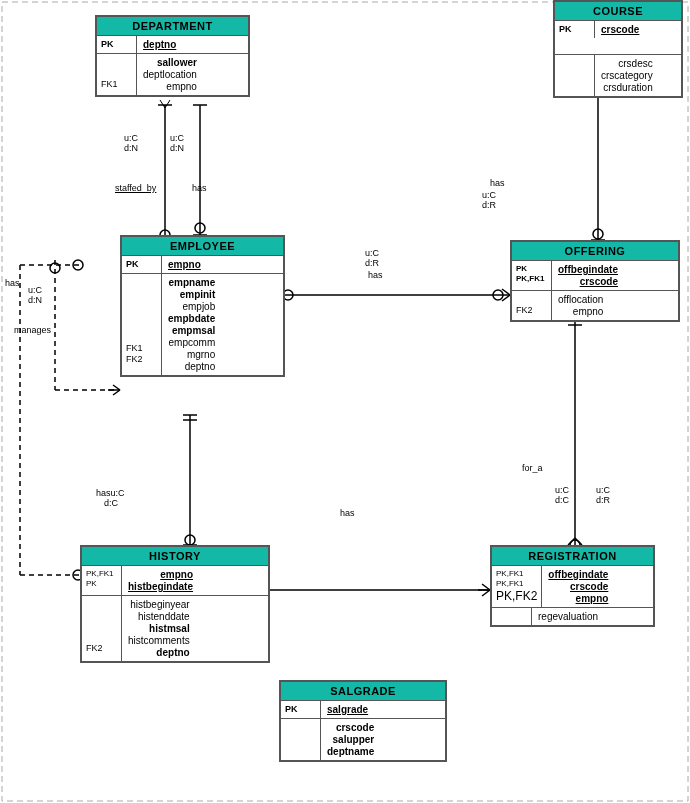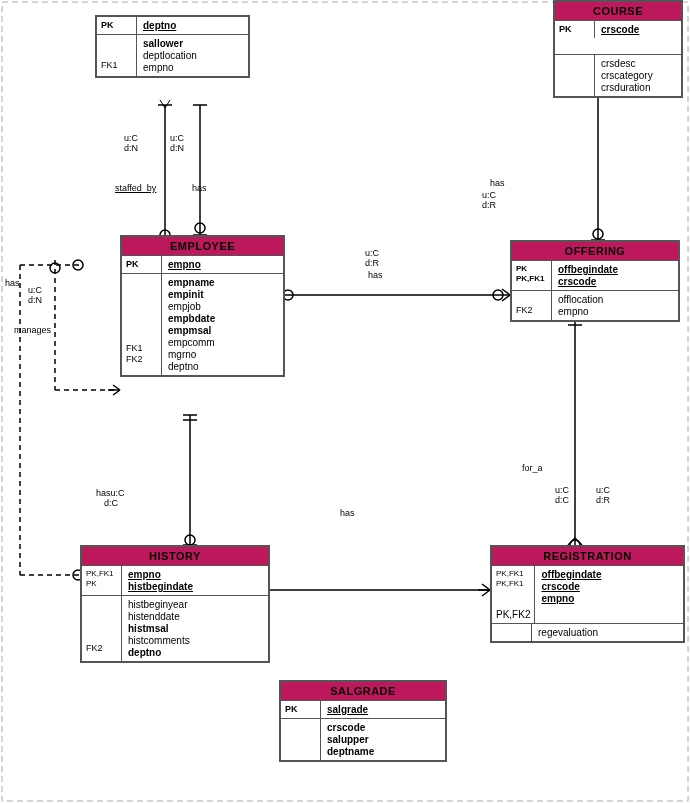--- a/index.html
+++ b/index.html
@@ -18,21 +18,21 @@
       height: 803px;
     }
     
     .entity {
       position: absolute;
       border: 2px solid #555;
       background: #fff;
       font-size: 10px;
     }
     .entity-header {
-      background: #be185d;
+      background: #14b8a6;
       text-align: center;
       font-weight: bold;
       font-size: 11px;
       padding: 3px 6px;
       border-bottom: 1px solid #555;
       letter-spacing: 0.5px;
     }
     .entity-body {
       display: flex;
     }
@@ -46,20 +46,21 @@
       gap: 1px;
     }
     .entity-pk-col span {
       white-space: nowrap;
     }
     .entity-attr-col {
       padding: 3px 6px;
       display: flex;
       flex-direction: column;
       gap: 1px;
+      align-items: flex-end;
     }
     .entity-attr-col span {
       white-space: nowrap;
     }
     .pk-label {
       font-weight: bold;
       font-size: 9px;
     }
     .attr-underline {
       text-decoration: underline;
@@ -184,20 +185,21 @@
         </div>
       <div class="entity-attr-col">
         <span>crsdesc</span>
         <span>crscategory</span>
         <span>crsduration</span>
       </div>
     </div>
   </div>
 
   <div class="entity" style="left:95px; top:15px; width:155px;">
+    <div class="entity-header">DEPARTMENT</div>
     <div class="entity-body">
       <div class="entity-pk-col">
         <span class="pk-label">PK</span>
       </div>
       <div class="entity-attr-col">
         <span class="attr-underline">deptno</span>
       </div>
     </div>
     <div style="border-top:1px solid #555; display:flex;">
       <div class="entity-pk-col">
@@ -294,27 +296,27 @@
       <div class="entity-attr-col">
         <span>histbeginyear</span>
         <span>histenddate</span>
         <span class="attr-bold">histmsal</span>
         <span>histcomments</span>
         <span class="attr-bold">deptno</span>
       </div>
     </div>
   </div>
 
-  <div class="entity" style="left:490px; top:545px; width:195px;">
+  <div class="entity" style="left:490px; top:545px; width:165px;">
     <div class="entity-header">REGISTRATION</div>
     <div class="entity-body">
       <div class="entity-pk-col">
         <span style="font-size:8px;">PK,FK1</span>
         <span style="font-size:8px;">PK,FK1</span>
-        <span style="font-size:10px;margin-top:20px;">PK,FK2</span>
+        <span style="font-size:12px;">PK,FK2</span>
       </div>
       <div class="entity-attr-col">
         <span class="attr-underline">offbegindate</span>
         <span class="attr-underline">crscode</span>
         <span class="attr-underline">empno</span>
       </div>
     </div>
     <div style="border-top:1px solid #555; display:flex;">
       <div class="entity-pk-col">
           <span>&nbsp;</span>

